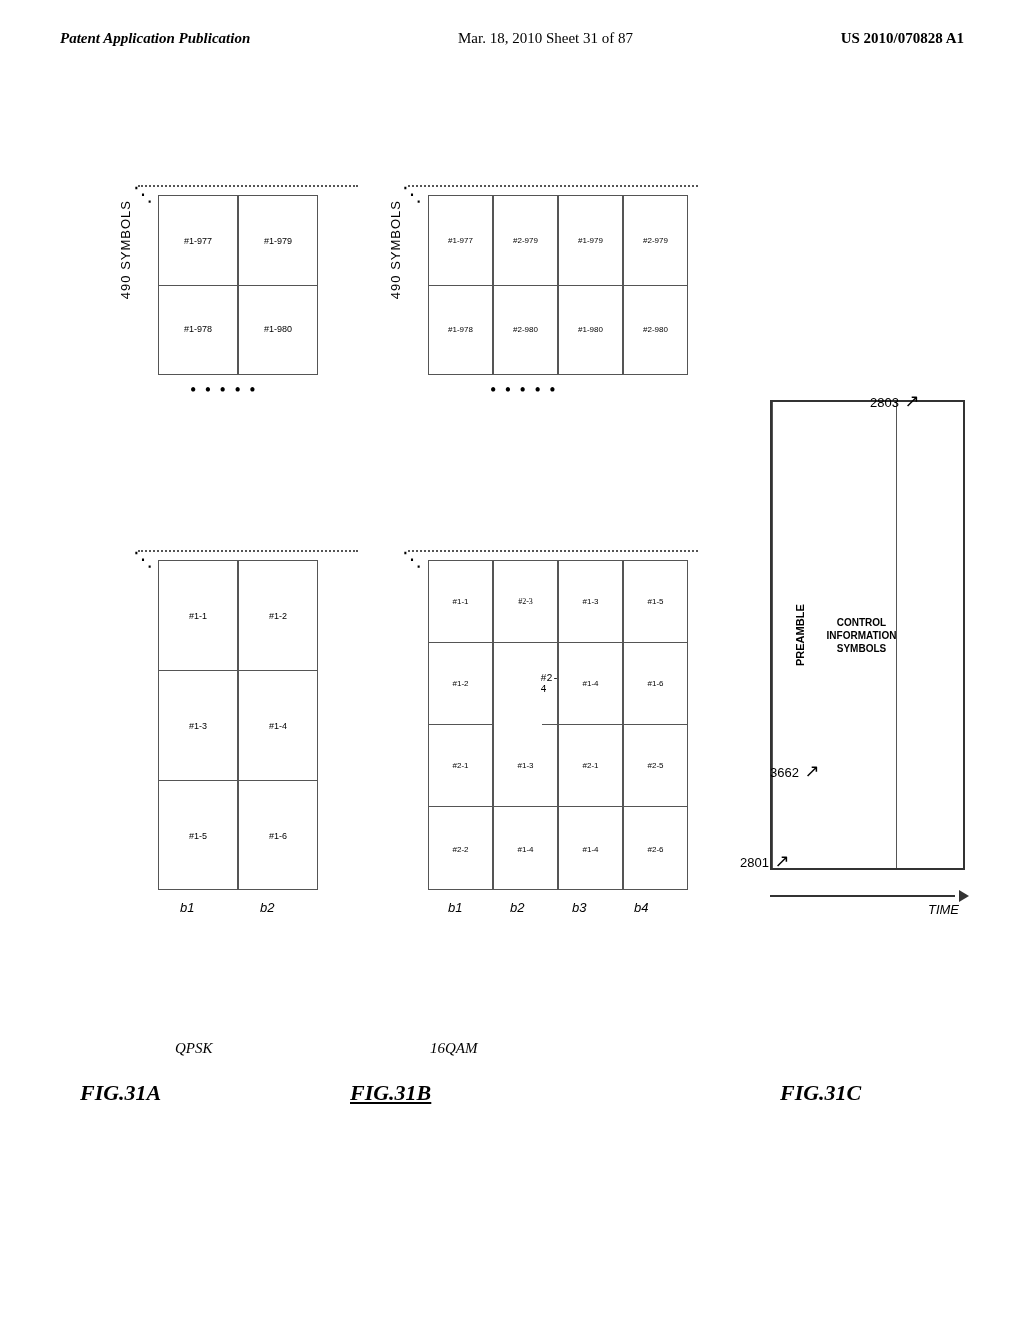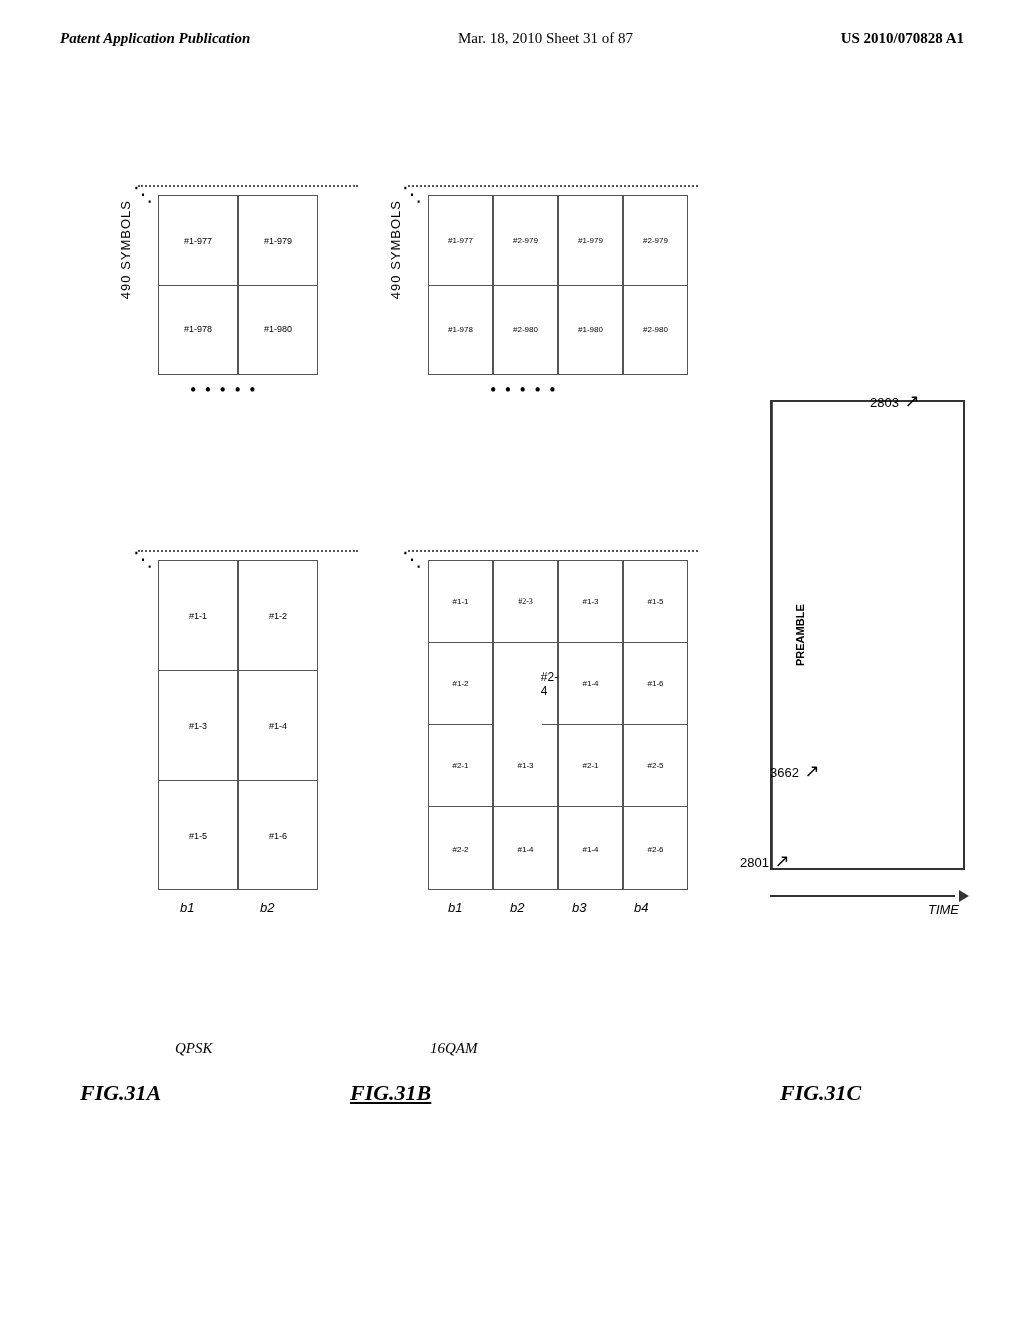--- a/index.html
+++ b/index.html
@@ -149,21 +149,21 @@
 
 <div style="position:absolute; left:428px; top:560px; width:65px; height:330px; border:1.5px solid #555;">
   <div style="position:absolute; top:0; left:0; right:0; height:82px; border-bottom:1px solid #555; display:flex; align-items:center; justify-content:center; font-size:8px; font-family:Arial;">#1-1</div>
   <div style="position:absolute; top:82px; left:0; right:0; height:82px; border-bottom:1px solid #555; display:flex; align-items:center; justify-content:center; font-size:8px; font-family:Arial;">#1-2</div>
   <div style="position:absolute; top:164px; left:0; right:0; height:82px; border-bottom:1px solid #555; display:flex; align-items:center; justify-content:center; font-size:8px; font-family:Arial;">#2-1</div>
   <div style="position:absolute; top:246px; left:0; right:0; height:84px; display:flex; align-items:center; justify-content:center; font-size:8px; font-family:Arial;">#2-2</div>
 </div>
 
 <div style="position:absolute; left:493px; top:560px; width:65px; height:330px; border:1.5px solid #555;">
   <div style="position:absolute; top:0; left:0; right:0; height:82px; border-bottom:1px solid #555; display:flex; align-items:center; justify-content:center; font-size:8px; font-family:Liberation Serif, serif;">#2-3</div>
-  <div style="position:absolute; top:82px; left:0; right:0; height:82px; border-bottom:1px solid #555; display:flex; align-items:center; justify-content:center; font-size:12px; font-family:Liberation Sans, sans-serif;margin-left:48px;">#2-4</div>
+  <div style="position:absolute; top:82px; left:0; right:0; height:82px; border-bottom:1px solid #555; display:flex; align-items:center; justify-content:center; font-size:10px; font-family:Liberation Mono, monospace;margin-left:48px;">#2-4</div>
   <div style="position:absolute; top:164px; left:0; right:0; height:82px; border-bottom:1px solid #555; display:flex; align-items:center; justify-content:center; font-size:8px; font-family:Arial;">#1-3</div>
   <div style="position:absolute; top:246px; left:0; right:0; height:84px; display:flex; align-items:center; justify-content:center; font-size:8px; font-family:Arial;">#1-4</div>
 </div>
 
 <div style="position:absolute; left:558px; top:560px; width:65px; height:330px; border:1.5px solid #555;">
   <div style="position:absolute; top:0; left:0; right:0; height:82px; border-bottom:1px solid #555; display:flex; align-items:center; justify-content:center; font-size:8px; font-family:Arial;">#1-3</div>
   <div style="position:absolute; top:82px; left:0; right:0; height:82px; border-bottom:1px solid #555; display:flex; align-items:center; justify-content:center; font-size:8px; font-family:Arial;">#1-4</div>
   <div style="position:absolute; top:164px; left:0; right:0; height:82px; border-bottom:1px solid #555; display:flex; align-items:center; justify-content:center; font-size:8px; font-family:Arial;">#2-1</div>
   <div style="position:absolute; top:246px; left:0; right:0; height:84px; display:flex; align-items:center; justify-content:center; font-size:8px; font-family:Arial;">#1-4</div>
 </div>
@@ -183,20 +183,23 @@
 <div class="fig-label" style="left:780px; top:1080px;">
   <span>FIG.31C</span>
 </div>
 
 <div style="position:absolute; left:770px; top:400px; width:195px; height:470px; border:2px solid #333;">
 
   <div style="position:absolute; left:0; bottom:0; width:55px; height:100%; border-right:1.5px solid #555; display:flex; align-items:center; justify-content:center; font-size:11px; font-family:Arial; font-weight:bold; text-align:center; writing-mode:vertical-rl; transform:rotate(180deg);">
     <span>PREAMBLE</span>
   </div>
 
+  <div style="position:absolute; left:55px; bottom:0; width:70px; height:100%; border-right:1.5px solid #555; display:flex; align-items:center; justify-content:center; font-size:10px; font-family:Arial; font-weight:bold; text-align:center; padding:5px; line-height:1.3;">
+    <span style="display:block; text-align:center;">CONTROL<br>INFORMATION<br>SYMBOLS</span>
+  </div>
 
 </div>
 
 <div style="position:absolute; left:740px; top:850px; font-size:13px; font-family:Arial;">
   <span>2801</span>
   <span style="font-size:18px; margin-left:2px;">↗</span>
 </div>
 <div style="position:absolute; left:770px; top:760px; font-size:13px; font-family:Arial;">
   <span>3662</span>
   <span style="font-size:18px; margin-left:2px;">↗</span>

